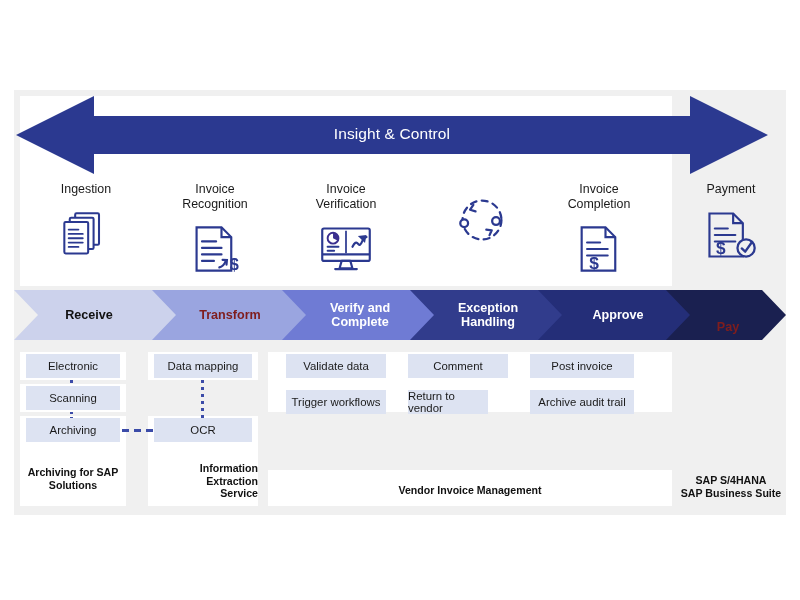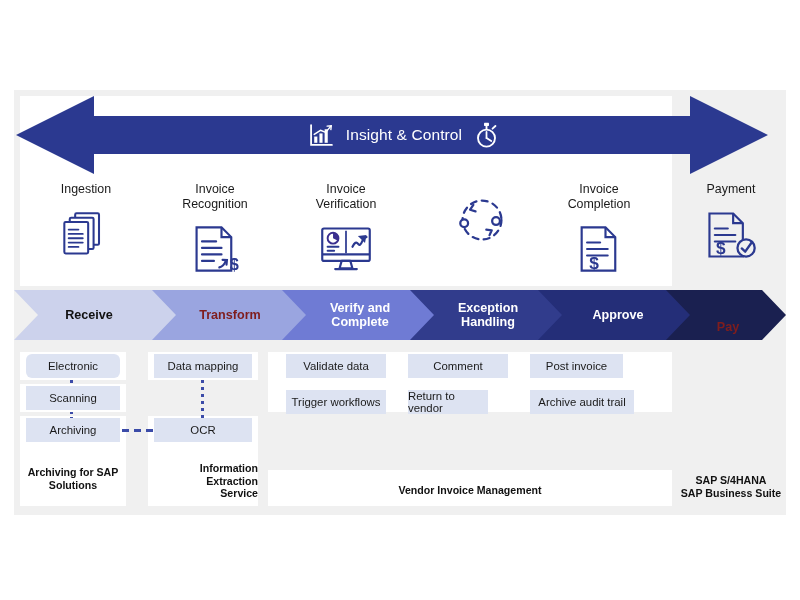--- a/index.html
+++ b/index.html
@@ -33,27 +33,28 @@
 
   
   .insight-arrow {
     position: absolute;
     left: 16px; top: 96px;
     width: 752px; height: 78px;
     z-index: 6;
   }
   .insight-wrap {
     position: absolute;
-    left: 28px; top: 96px;
+    left: 16px; top: 96px;
     width: 752px; height: 78px;
     z-index: 7;
     display: flex;
     align-items: center;
     justify-content: center;
     gap: 12px;
+    flex-direction: column;
   }
   .insight-text {
     color: #ffffff;
     font-size: 15.5px;
     letter-spacing: .1px;
   }
 
   
   .stage-head {
     position: absolute;
@@ -317,39 +318,39 @@
 
   <div class="chev-label" style="left:14px;  width:150px; color:#111111;">Receive</div>
   <div class="chev-label" style="left:160px; width:140px; color:#7f1d1d;">Transform</div>
   <div class="chev-label" style="left:290px; width:140px; color:#ffffff;">Verify and
 Complete</div>
   <div class="chev-label" style="left:418px; width:140px; color:#ffffff;">Exception
 Handling</div>
   <div class="chev-label" style="left:548px; width:140px; color:#ffffff;">Approve</div>
   <div class="chev-label" style="left:678px; width:100px; color:#7f1d1d;margin-top:12px;">Pay</div>
 
-  <div class="sub-box" style="left:26px; top:354px; width:94px;border-radius:6px;">Electronic</div>
+  <div class="sub-box" style="left:26px; top:354px; width:94px;">Electronic</div>
   <div class="dotline" style="left:70px; top:380px; height:6px;"></div>
   <div class="sub-box" style="left:26px; top:386px; width:94px;">Scanning</div>
   <div class="dotline thin" style="left:70px; top:412px; height:6px;"></div>
   <div class="sub-box" style="left:26px; top:418px; width:94px;">Archiving</div>
 
   <div class="sub-box" style="left:154px; top:354px; width:98px;">Data mapping</div>
   <div class="dotline" style="left:201px; top:380px; height:38px;"></div>
   <div class="sub-box" style="left:154px; top:418px; width:98px;">OCR</div>
 
   <div class="dashline-h" style="left:122px; top:429px; width:34px;"></div>
 
   <div class="sub-box" style="left:286px; top:354px; width:100px;">Validate data</div>
   <div class="sub-box" style="left:286px; top:390px; width:100px;">Trigger workflows</div>
 
   <div class="sub-box" style="left:408px; top:354px; width:100px;">Comment</div>
   <div class="sub-box" style="left:408px; top:390px; width:80px;">Return to vendor</div>
 
-  <div class="sub-box" style="left:530px; top:354px; width:93px;">Post invoice</div>
+  <div class="sub-box" style="left:530px; top:354px; width:104px;">Post invoice</div>
   <div class="sub-box" style="left:530px; top:390px; width:104px;">Archive audit trail</div>
 
   <div class="group-label" style="left:20px; top:466px; width:106px;">Archiving for SAP
 Solutions</div>
 
   <div class="group-label" style="left:148px; top:462px; width:110px;text-align:right;">Information
 Extraction
 Service</div>
 
   <div class="group-label" style="left:268px; top:484px; width:404px;">Vendor Invoice Management</div>

